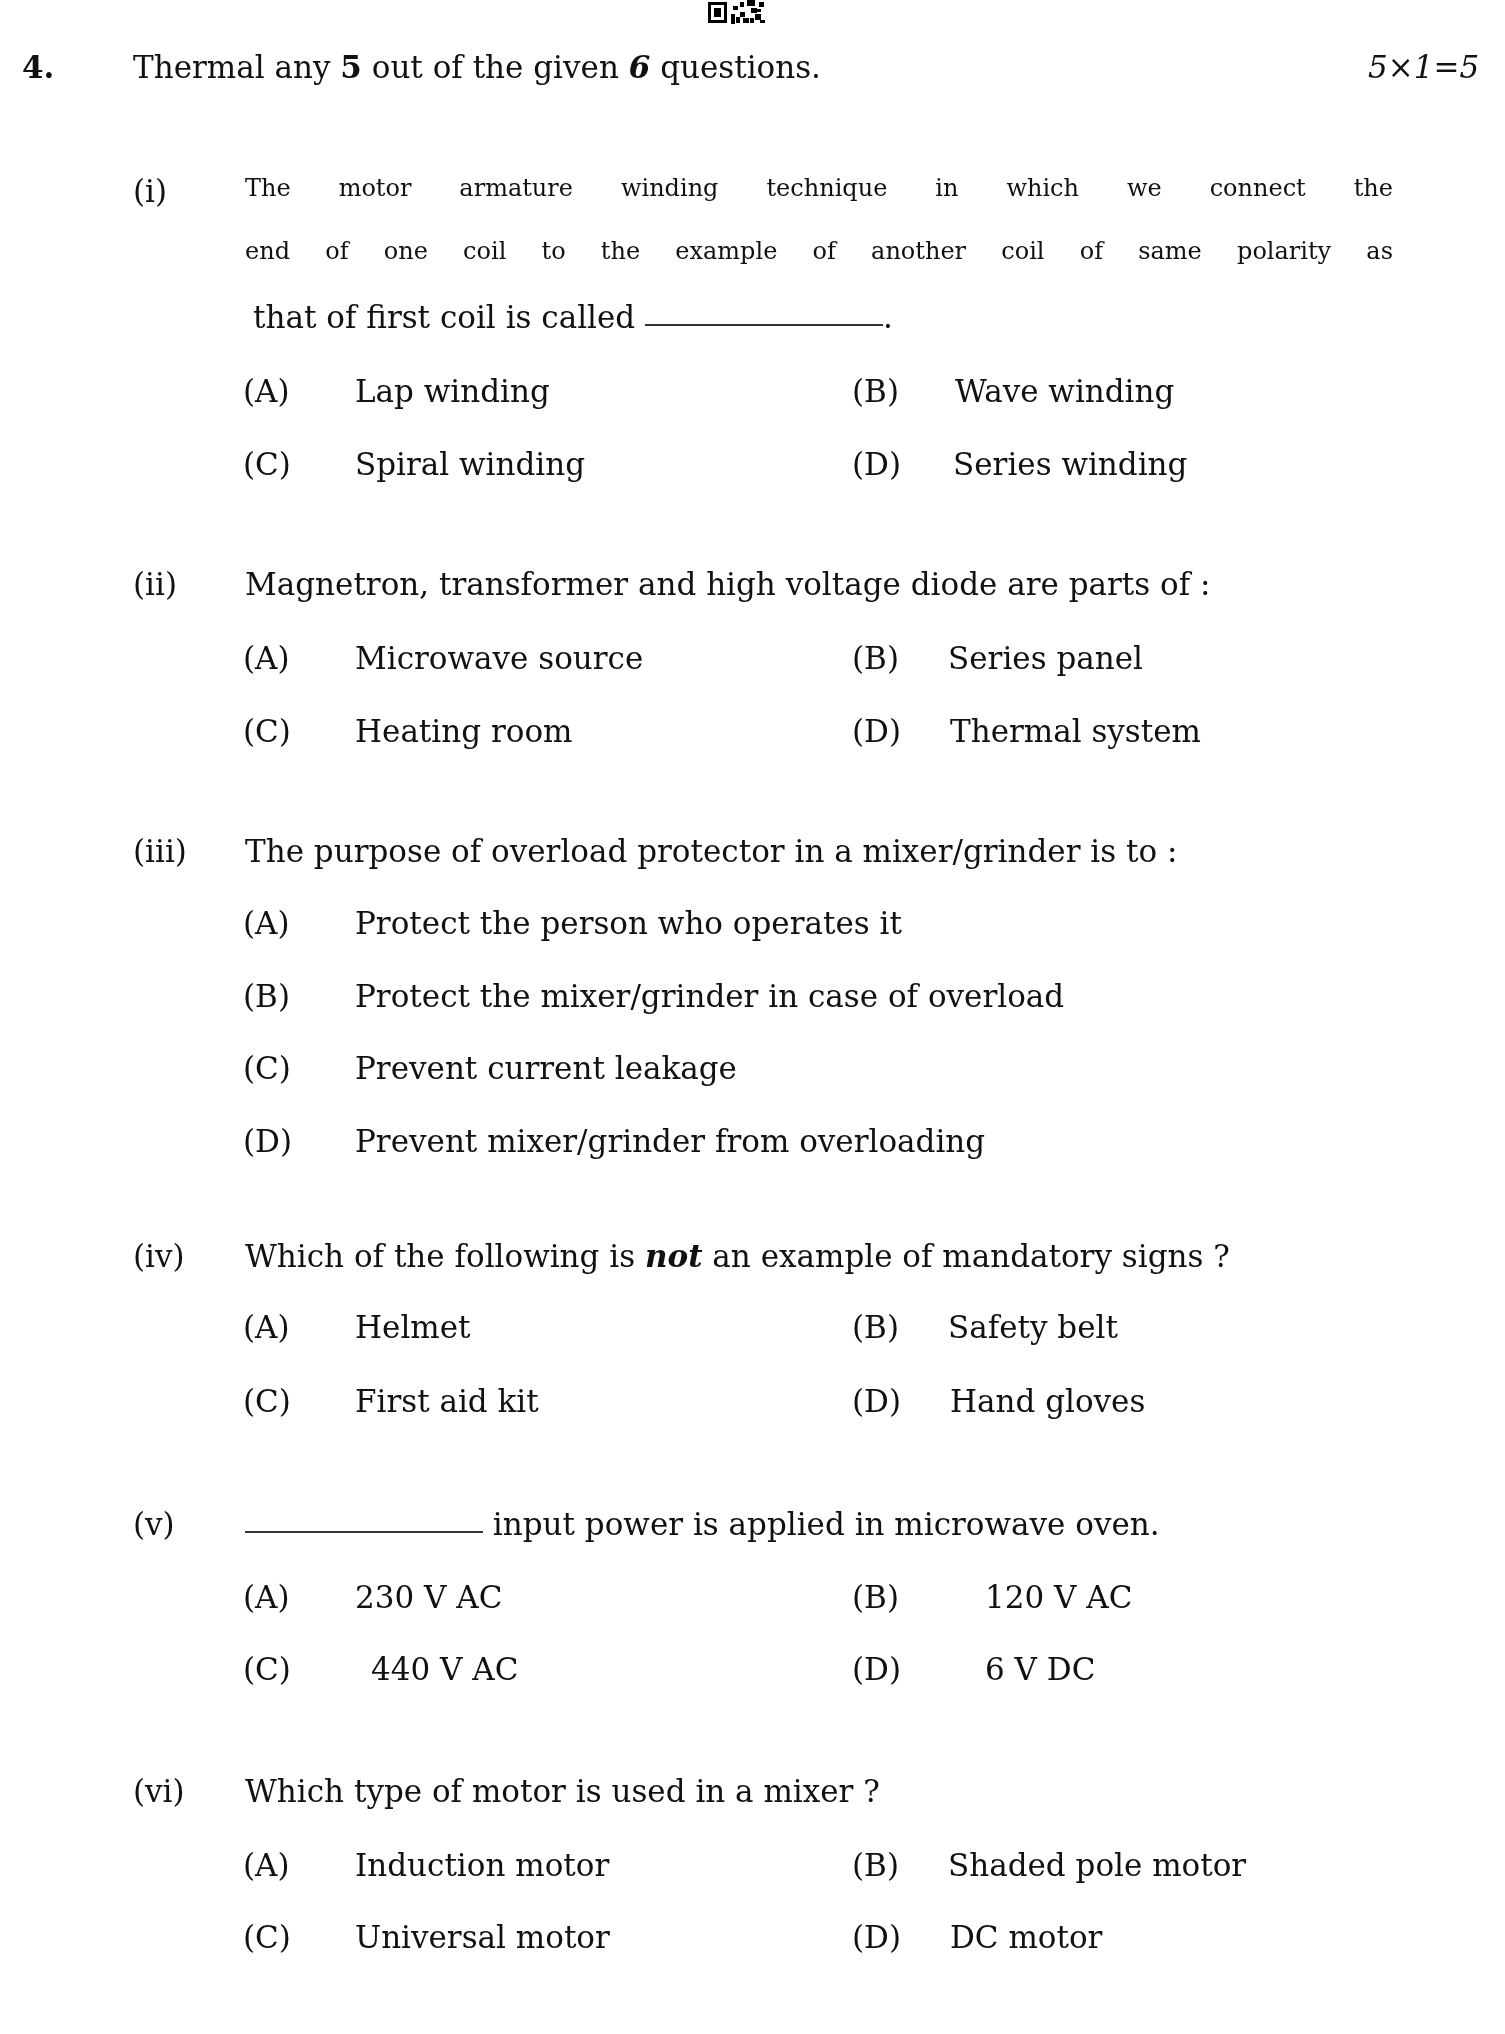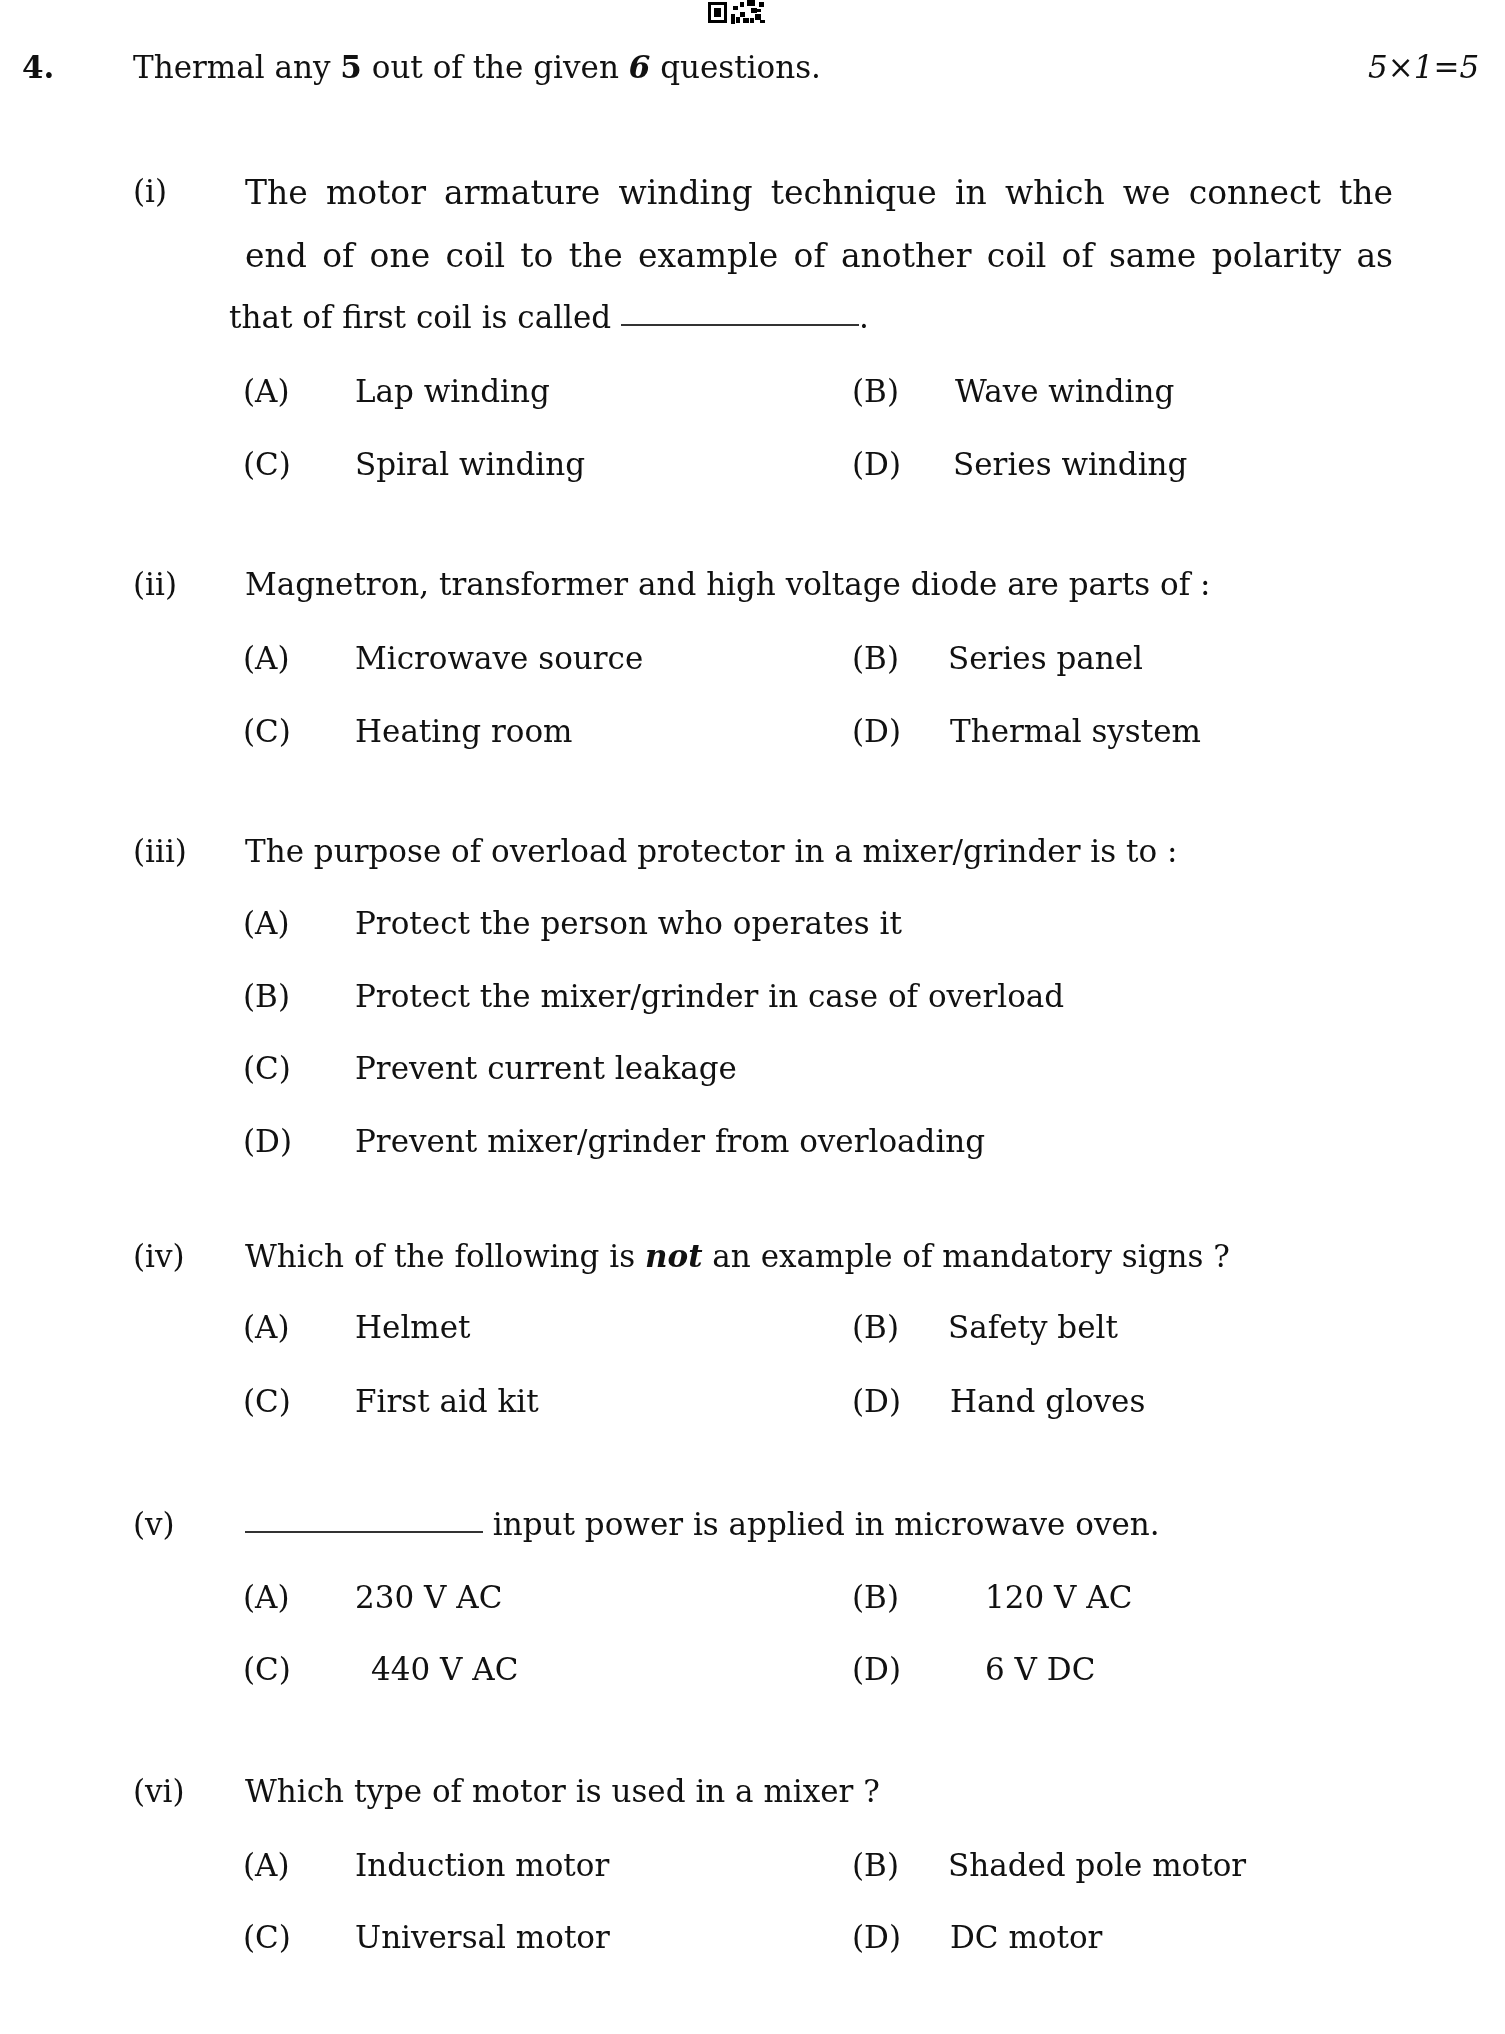--- a/index.html
+++ b/index.html
@@ -41,21 +41,21 @@
     border-bottom: 2px solid #333;
     height: 1px;
     vertical-align: baseline;
     position: relative;
     top: -2px;
   }
   .justify-line {
     position: absolute;
     left: 245px;
     width: 1148px;
-    font-size: 33px;
+    font-size: 24px;
     line-height: 1;
     text-align: justify;
     text-align-last: justify;
     white-space: nowrap;
   }
 </style>
 </head>
 <body>
 
 <div class="page">
@@ -83,21 +83,21 @@
   <div class="abs bold" style="left:22px; top:52px;">4.</div>
   <div class="abs" style="left:133px; top:52px;">
     <span>Thermal any </span><span class="bold">5</span><span> out of the given </span><span class="bold-italic">6</span><span> questions.</span>
   </div>
   <div class="abs italic" style="left:1368px; top:52px;">5×1=5</div>
 
   <div>
     <div class="abs" style="left:133px; top:176px;">(i)</div>
     <div class="justify-line" style="top:176px;">The motor armature winding technique in which we connect the</div>
     <div class="justify-line" style="top:239px;">end of one coil to the example of another coil of same polarity as</div>
-    <div class="abs" style="left:229px; top:302px;">
+    <div class="abs" style="left:253px; top:302px;">
       <span>that of first coil is called</span>
       <span class="blank"></span><span>.</span>
     </div>
 
     <div class="abs" style="left:243px; top:376px;">(A)</div>
     <div class="abs" style="left:355px; top:376px;text-align:right;">Lap winding</div>
     <div class="abs" style="left:852px; top:376px;">(B)</div>
     <div class="abs" style="left:955px; top:376px;">Wave winding</div>
     <div class="abs" style="left:243px; top:449px;">(C)</div>
     <div class="abs" style="left:355px; top:449px;">Spiral winding</div>

